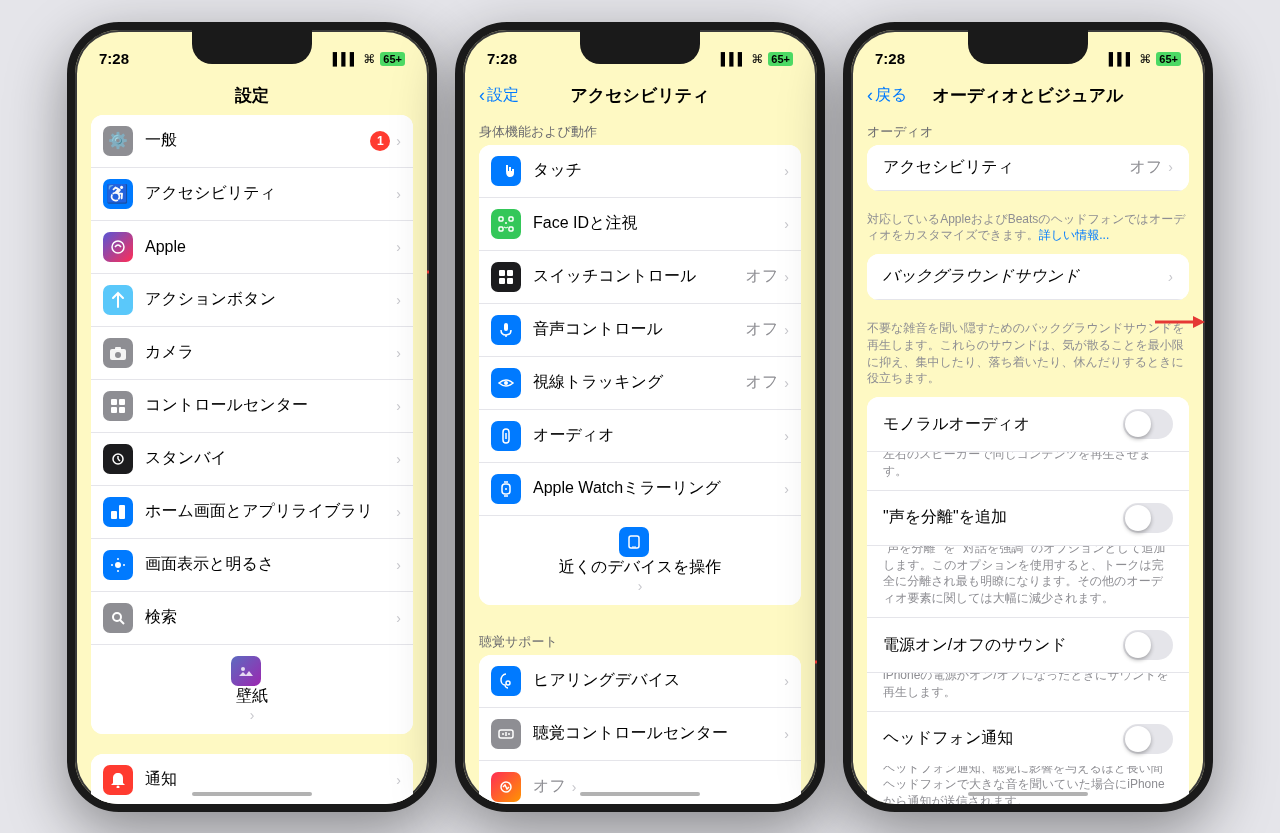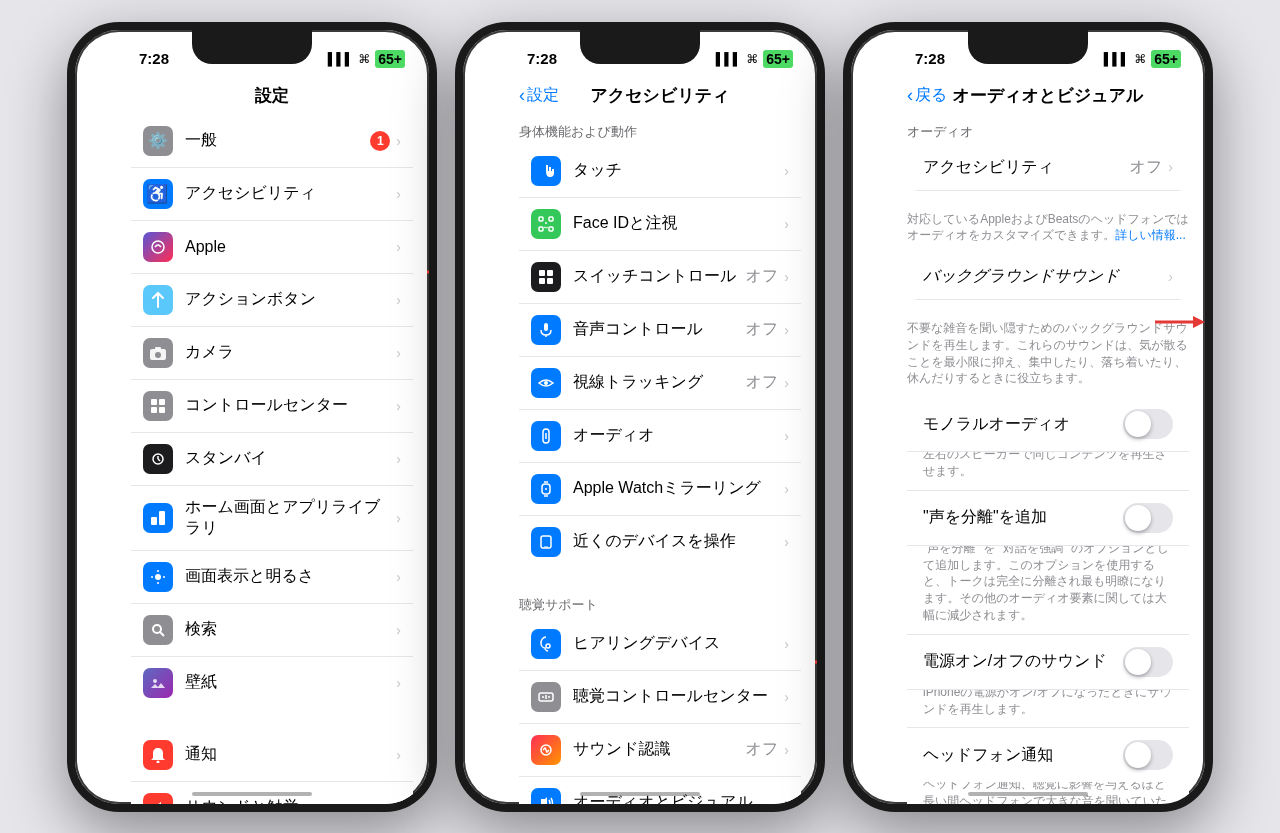--- a/index.html
+++ b/index.html
@@ -10,27 +10,26 @@
       align-items: center;
       width: 1280px;
       height: 833px;
       font-family: -apple-system, 'Helvetica Neue', Arial, sans-serif;
       gap: 18px;
     }
 
     .phone-frame {
       width: 370px;
       height: 790px;
-      background: #ffffff;
+      background: #fef9c3;
       border-radius: 52px;
       border: 8px solid #1a1a1a;
       position: relative;
       overflow: hidden;
       box-shadow: 0 20px 60px rgba(0,0,0,0.4), inset 0 0 0 2px #3a3a3a;
-      padding-left: 40px;
     }
 
     .phone-frame::before {
       content: '';
       position: absolute;
       top: 0; left: 50%;
       transform: translateX(-50%);
       width: 120px;
       height: 34px;
       background: #1a1a1a;
@@ -56,21 +55,21 @@
     .status-icons {
       display: flex;
       align-items: center;
       gap: 5px;
       font-size: 12px;
       color: #000;
     }
     .battery-badge {
       background: #4cd964;
       color: #000;
-      font-size: 14px;
+      font-size: 11px;
       font-weight: 700;
       padding: 1px 3px;
       border-radius: 3px;
     }
 
     
     .nav-bar {
       display: flex;
       justify-content: center;
       align-items: center;
@@ -120,20 +119,21 @@
       display: flex;
       align-items: center;
       padding: 11px 12px;
       border-bottom: 0.5px solid #e5e5ea;
       background: #fff;
       position: relative;
       min-height: 44px;
     }
     .settings-row:last-child {
       border-bottom: none;
+      flex-direction: column;
     }
     .row-icon {
       width: 30px;
       height: 30px;
       border-radius: 7px;
       display: flex;
       align-items: center;
       justify-content: center;
       margin-right: 12px;
       flex-shrink: 0;
@@ -583,21 +583,20 @@
             <span class="row-chevron">›</span>
           </div>
 
           <div class="settings-row">
             <div class="row-icon" style="background: linear-gradient(135deg, #ff2d55, #ff9500);">
               <svg width="16" height="16" viewBox="0 0 16 16">
                   <circle cx="8" cy="8" r="5" fill="none" stroke="white" stroke-width="1.5"></circle>
                   <path d="M5 8 L7 6 L9 10 L11 8" stroke="white" stroke-width="1.5" fill="none"></path>
                 </svg>
             </div>
-            <span class="row-label">サウンド認識</span>
             <span class="row-value">オフ</span>
             <span class="row-chevron">›</span>
           </div>
 
           <div class="settings-row" style="position:relative;">
             <div class="row-icon icon-blue">
               <svg width="16" height="16" viewBox="0 0 16 16">
                   <polygon points="3,4 7,4 9,2 9,14 7,12 3,12" fill="white"></polygon>
                   <path d="M11 5 Q13 8 11 11" stroke="white" stroke-width="1.5" fill="none"></path>
                   <path d="M13 3 Q16 8 13 13" stroke="white" stroke-width="1.5" fill="none"></path>

